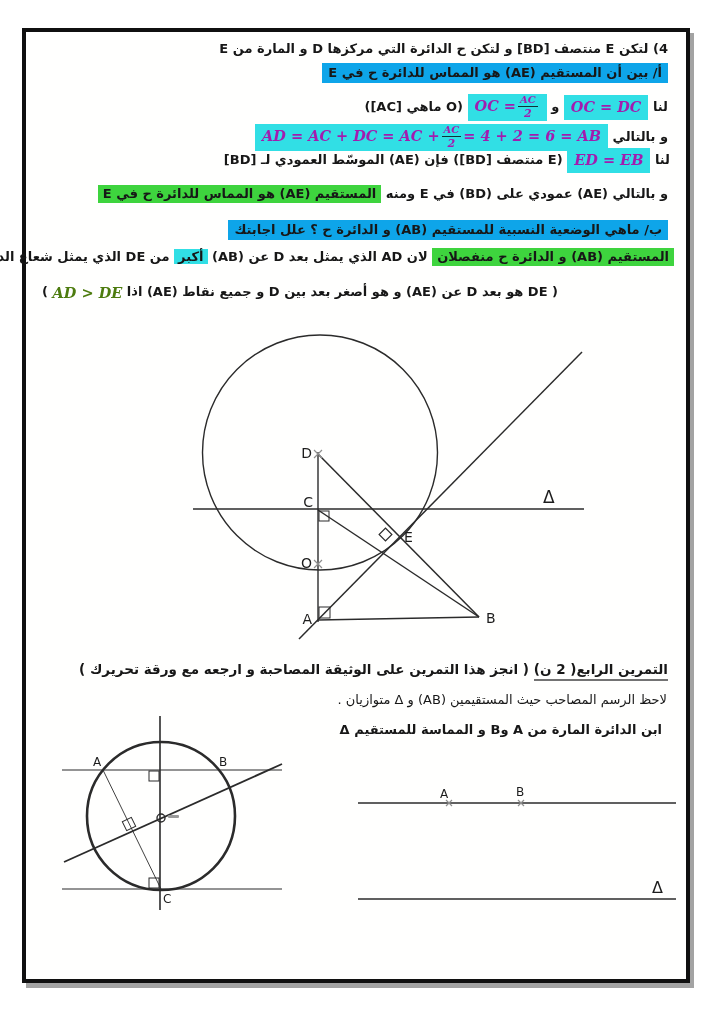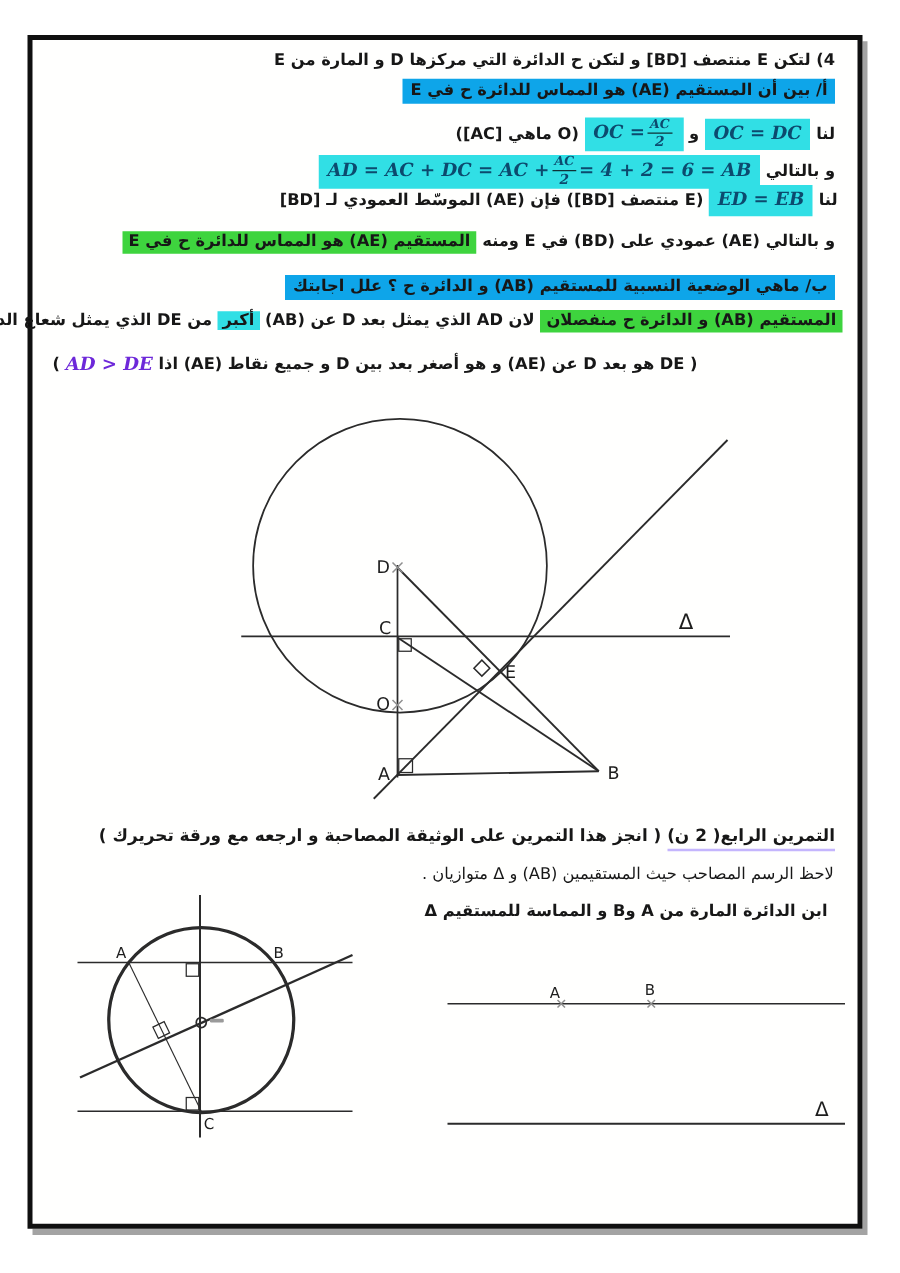--- a/index.html
+++ b/index.html
@@ -12,31 +12,31 @@
     border:4px solid #101010;background:#fffffe;
     box-shadow:4px 5px 0 #a3a3a3;
   }
   .ar{
     position:absolute;direction:rtl;white-space:nowrap;
     font-family:"DejaVu Sans",sans-serif;font-weight:700;
     font-size:13px;color:#171717;line-height:22px;
   }
   .math{
     font-family:"DejaVu Serif",serif;font-style:italic;font-weight:700;
-    color:#0c4a6e;font-size:14.5px;
+    color:#a21caf;font-size:14.5px;
   }
   .hl-y{background:#0ea5e9;padding:2px 6px 3px;}
   .hl-c{background:#31dfe5;padding:1px 7px 2px;display:inline-block;vertical-align:middle;}
   .hl-g{background:#3ed43e;padding:1px 5px 2px;}
   .hl-c-sm{background:#31dfe5;padding:0 4px;text-align:right;}
   .frac{display:inline-block;vertical-align:middle;text-align:center;line-height:1;margin:0 2px;}
   .frac .num{display:block;border-bottom:1.5px solid #0f3136;padding:0 2px 1px;font-size:10px;}
   .frac .den{display:block;padding-top:1px;font-size:11px;}
   .ltr{direction:ltr;unicode-bidi:embed;display:inline-block;vertical-align:middle;}
-  .title-u{border-bottom:2px solid #c4b5fd;padding-bottom:2px;}
+  .title-u{border-bottom:2px solid #737373;padding-bottom:2px;}
   svg text{font-family:"DejaVu Sans",sans-serif;fill:#1d1d1d;}
   .figline{stroke:#2b2b2b;fill:none;}
 </style>
 </head>
 <body>
 
 <div class="frame"></div>
 
 <div class="ar" style="top:38px;right:52px;">
   <span>4) لتكن E منتصف [BD] و لتكن ح الدائرة التي مركزها D و المارة من E</span>
@@ -76,21 +76,21 @@
 
 <div class="ar" style="top:246px;right:46px;">
   <span class="hl-g">المستقيم (AB) و الدائرة ح منفصلان</span>
   <span> لان AD الذي يمثل بعد D عن (AB) </span>
   <span class="hl-c-sm">أكبر</span>
   <span> من DE الذي يمثل شعاع الدائرة ح</span>
 </div>
 
 <div class="ar" style="top:281px;right:162px;font-weight:600;">
   <span>( DE هو بعد D عن (AE) و هو أصغر بعد بين D و جميع نقاط (AE) اذا </span>
-  <span class="math ltr" style="color:#6d28d9;">AD &gt; DE</span>
+  <span class="math ltr" style="color:#4d7c0f;">AD &gt; DE</span>
   <span> )</span>
 </div>
 
 <svg style="position:absolute;left:120px;top:330px;" width="480" height="322" viewBox="120 330 480 322">
   <circle class="figline" cx="320" cy="452.5" r="117.5" stroke-width="1.4"></circle>
   <line class="figline" x1="318" y1="452" x2="318" y2="622" stroke-width="1.4"></line>
   <line class="figline" x1="193" y1="509" x2="584" y2="509" stroke-width="1.4"></line>
   <line class="figline" x1="318" y1="454" x2="479" y2="617" stroke-width="1.5"></line>
   <line class="figline" x1="299" y1="639" x2="582" y2="352" stroke-width="1.5"></line>
   <line class="figline" x1="318" y1="510" x2="479" y2="617" stroke-width="1.5"></line>

